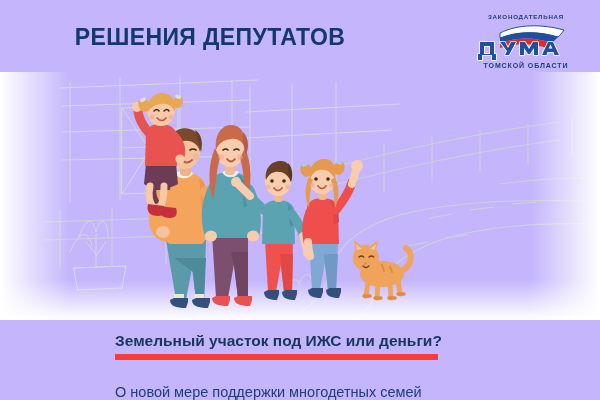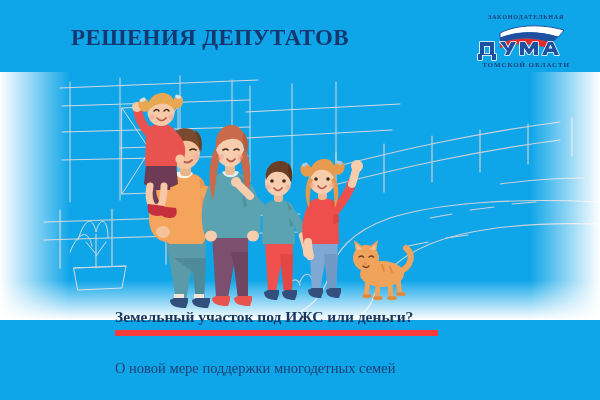--- a/index.html
+++ b/index.html
@@ -14,23 +14,22 @@
     background: #ffffff;
     font-family: "Liberation Sans", "DejaVu Sans", sans-serif;
     position: relative;
   }
 
   #poster {
     position: absolute;
     inset: 0;
     width: 600px;
     height: 400px;
-    background: #0ea5e9;
+    background: #c4b5fd;
     overflow: hidden;
-    font-family: Liberation Serif, serif;
   }
 
   
   .header-title {
     position: absolute;
     left: 0;
     top: 26px;
     width: 420px;
     text-align: center;
     font-size: 23px;
@@ -80,21 +79,21 @@
     top: 72px;
     width: 600px;
     height: 248px;
   }
   .scene svg { display: block; }
 
   
   .footer {
     position: absolute;
     left: 115px;
-    top: 308px;
+    top: 332px;
     width: 420px;
   }
   .headline {
     font-size: 15.5px;
     font-weight: bold;
     color: #17365d;
     line-height: 1.15;
     white-space: nowrap;
   }
   .rule {

